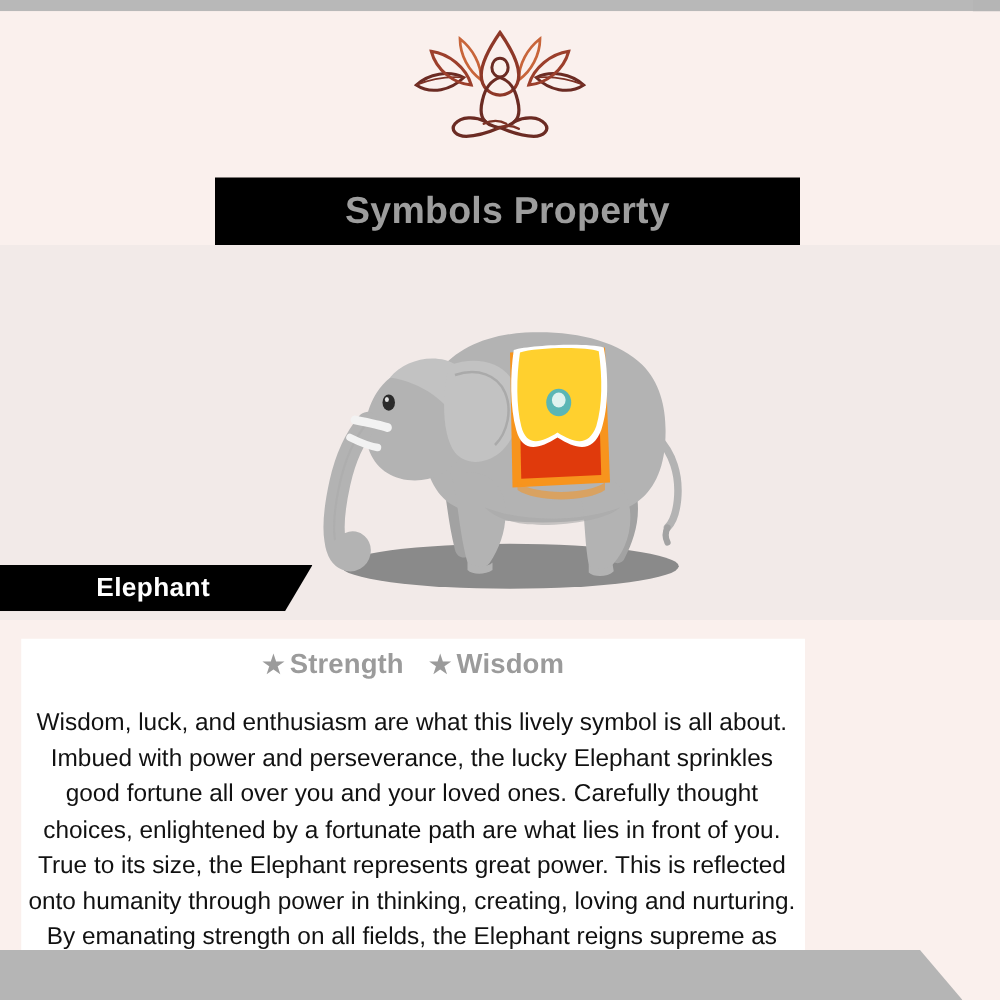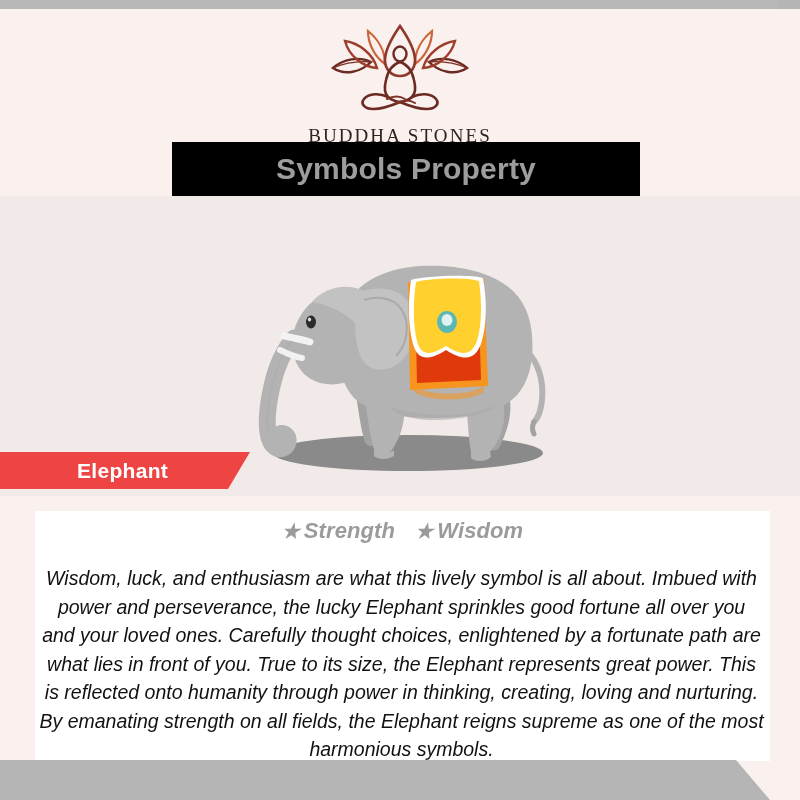--- a/index.html
+++ b/index.html
@@ -110,21 +110,21 @@
     width: 330px;
     height: 280px;
   }
 
   
   .name-banner {
     position: absolute;
     top: 452px; left: 0;
     width: 250px;
     height: 37px;
-    background: #ef4444;
+    background: #000000;
     clip-path: polygon(0 0, 100% 0, calc(100% - 22px) 100%, 0 100%);
     display: flex;
     align-items: center;
   }
   .name-banner-text {
     margin-left: 77px;
     font-size: 21px;
     font-weight: bold;
     color: #ffffff;
     letter-spacing: 0.3px;
@@ -135,25 +135,24 @@
     position: absolute;
     top: 496px; left: 0;
     width: 800px;
     height: 304px;
     background: #faf0ed;
   }
 
   
   .content-card {
     position: absolute;
-    top: 511px; left: 35px;
-    width: 735px;
+    top: 511px; left: 17px;
+    width: 627px;
     height: 250px;
     background: #ffffff;
-    font-style: italic;
   }
   .props-row {
     margin-top: 7px;
     text-align: center;
     font-size: 22px;
     font-weight: bold;
     color: #9b9b9b;
     letter-spacing: 0.1px;
   }
   .prop {
@@ -217,21 +216,20 @@
                      C58 86 68 82 75 79" fill="none" stroke="#6b2b23" stroke-width="2.6"></path>
             <path d="M87 74 C95 70 106 70 111 76 C115 81 110 86 102 86
                      C92 86 82 82 75 79" fill="none" stroke="#6b2b23" stroke-width="2.6"></path>
 
             <path d="M62 76 C68 73 75 73 80 76" stroke="#7d3226" stroke-width="2" fill="none"></path>
             <path d="M72 80 C78 77 85 77 90 80" stroke="#7d3226" stroke-width="2" fill="none"></path>
           </g>
         </svg>
       </span>
     </div>
-    <div class="brand-name">BUDDHA STONES</div>
   </div>
 
   <div class="title-band">
     <span class="title-text">Symbols Property</span>
   </div>
 
   <div class="image-panel">
     <div class="elephant-svg">
       <svg viewBox="0 0 330 280" width="330" height="280" xmlns="http://www.w3.org/2000/svg">
 

